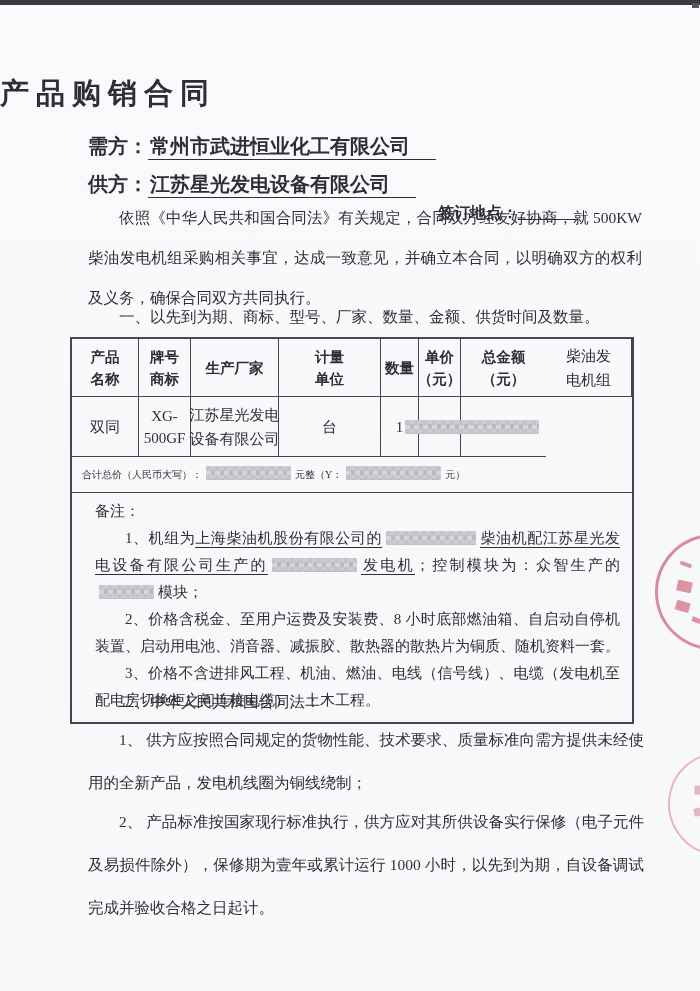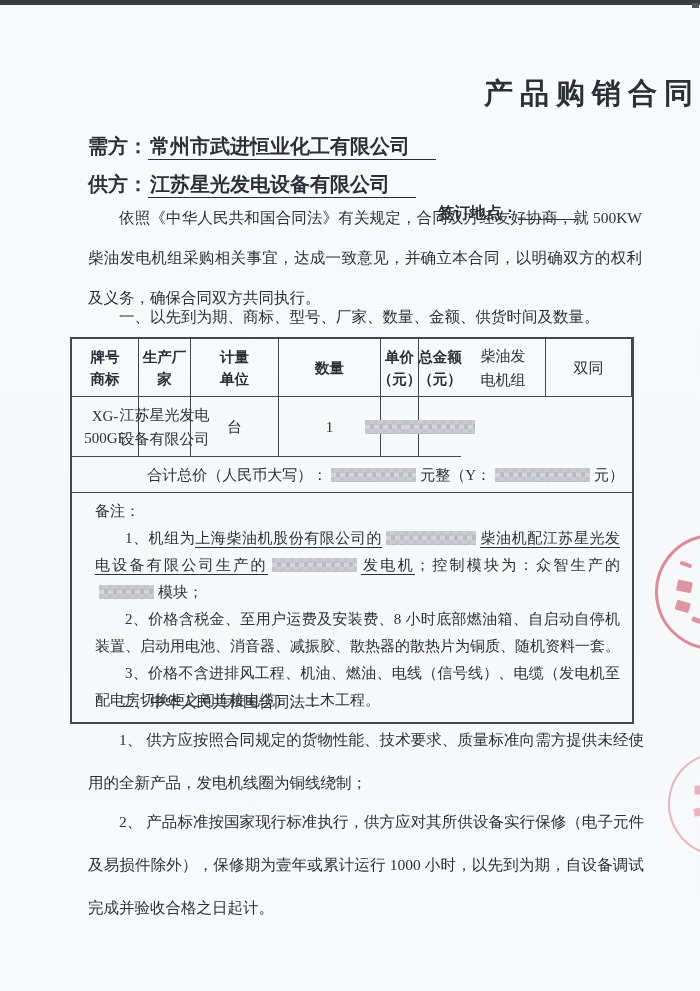--- a/index.html
+++ b/index.html
@@ -7,21 +7,21 @@
     position:relative;width:700px;height:991px;margin:0 auto;
     background:linear-gradient(180deg,#f9fafc 0%,#f7f8fa 55%,#f8f9fb 100%);
     overflow:hidden;
     font-family:"Liberation Serif","DejaVu Serif",serif;
     color:#2e2f36;
   }
   .scan-strip-top{position:absolute;left:0;top:0;width:700px;height:5px;background:#3a3b3f;}
   .scan-speck{position:absolute;left:692px;top:3px;width:7px;height:5px;background:#56575c;}
 
   .doc-title{
-    position:absolute;left:0;top:74px;width:700px;text-align:right;
+    position:absolute;left:0;top:74px;width:700px;text-align:left;
     font-size:29px;font-weight:bold;letter-spacing:7px;
   }
 
   .party-line{position:absolute;left:88px;font-size:20px;font-weight:bold;white-space:nowrap;}
   .party-buyer{top:133px;}
   .party-seller{top:171px;}
   .uline-name{border-bottom:1.4px solid #2e2f36;padding:0 26px 2px 2px;}
   .signing-place{position:absolute;left:438px;top:171px;font-size:16px;font-weight:bold;white-space:nowrap;margin-top:32px;}
   .blank-line{display:inline-block;width:60px;border-bottom:1.4px solid #2e2f36;height:16px;vertical-align:-2px;}
 
@@ -43,21 +43,21 @@
     box-sizing:border-box;border-right:1.6px solid #45464e;border-bottom:1.6px solid #45464e;
     display:flex;flex-direction:column;align-items:center;justify-content:center;
     text-align:center;font-size:15px;line-height:22px;padding:2px;
   }
   .cell.last{border-right:none;}
   .cell.th{font-weight:bold;font-size:14.5px;}
   .wrap-3{display:inline-block;width:3.2em;word-break:break-all;line-height:24px;}
   .wrap-6{display:inline-block;width:6.2em;word-break:break-all;line-height:24px;}
   .total-cell{
     grid-column:1 / -1;box-sizing:border-box;border-bottom:1.6px solid #45464e;
-    padding:8px 8px 6px 10px;font-size:15px;line-height:20px;text-align:right;
+    padding:8px 8px 6px 10px;font-size:10px;line-height:20px;text-align:left;
   }
   .notes-cell{
     grid-column:1 / -1;box-sizing:border-box;
     padding:5px 12px 8px 23px;font-size:15px;text-align:left;
   }
   .notes-cell p{margin:0;line-height:27px;}
   .note-item{text-indent:2em;text-align:justify;}
 
   .mosaic{
     display:inline-block;height:14px;vertical-align:-2px;margin:0 4px;border-radius:1px;
@@ -110,20 +110,24 @@
   <div class="signing-place">
     <span>签订地点：</span><span class="blank-line"></span>
   </div>
 
   <p class="intro-para">依照《中华人民共和国合同法》有关规定，合同双方经友好协商，就 500KW 柴油发电机组采购相关事宜，达成一致意见，并确立本合同，以明确双方的权利及义务，确保合同双方共同执行。</p>
 
   <p class="sec1-heading">一、以先到为期、商标、型号、厂家、数量、金额、供货时间及数量。</p>
 
   <div class="contract-table">
 
+    <div class="cell th">
+      <span>产品</span>
+      <span>名称</span>
+    </div>
     <div class="cell th">
       <span>牌号</span>
       <span>商标</span>
     </div>
     <div class="cell th">
       <span>生产厂家</span>
     </div>
     <div class="cell th">
       <span>计量</span>
       <span>单位</span>

